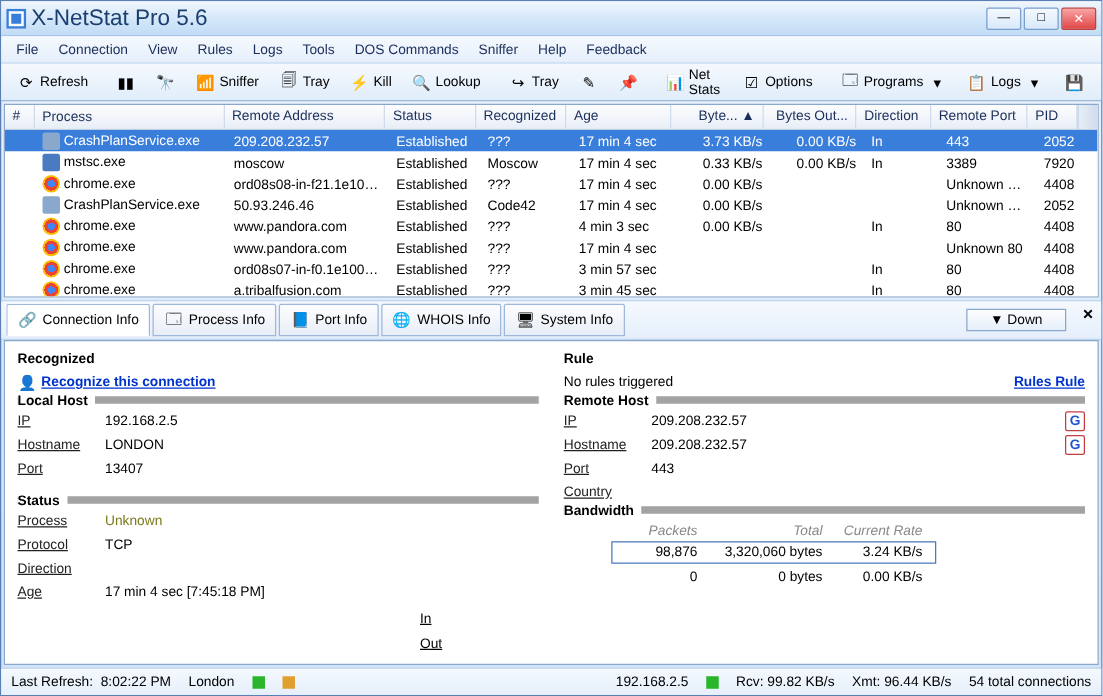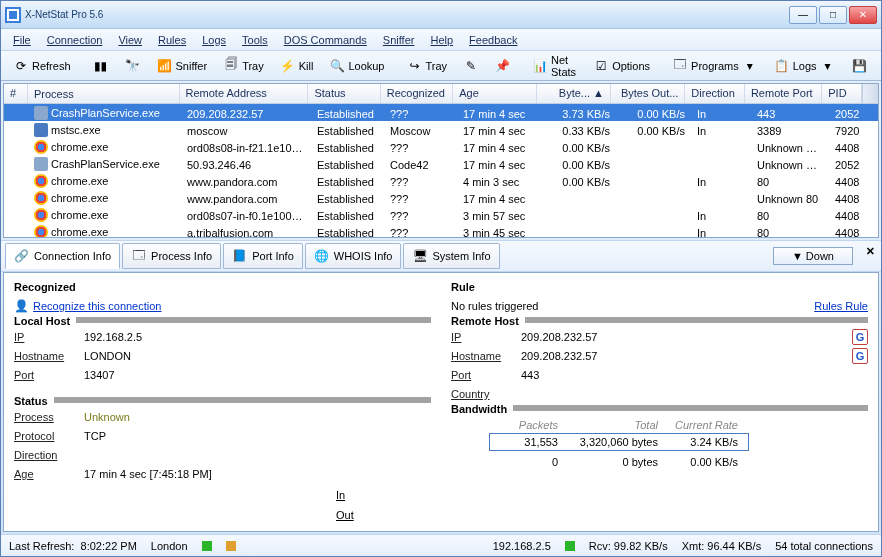--- a/index.html
+++ b/index.html
@@ -1,25 +1,25 @@
 <!DOCTYPE html>
 <html><head>
 <meta charset="utf-8">
 <style>
 * { box-sizing: border-box; margin: 0; padding: 0; }
 body { font-family: Tahoma, Arial, sans-serif; font-size: 11px; background: #d4e4f7; overflow: hidden; }
 .window { width: 882px; height: 557px; background: linear-gradient(to bottom, #e8f1fc 0%, #d0e3f7 100%); border: 1px solid #5a7fb5; display: flex; flex-direction: column; }
 .titlebar { height: 28px; background: linear-gradient(to bottom, #f0f6fd 0%, #d6e8fa 50%, #c2dcf5 100%); display: flex; align-items: center; padding: 0 4px; border-bottom: 1px solid #a8c5e8; }
 .titlebar .icon-t { width: 16px; height: 16px; margin-right: 4px; }
-.titlebar .title { flex: 1; font-size: 10px; color: #1a3e6e; }
+.titlebar .title { flex: 1; font-size: 18px; color: #1a3e6e; }
 .winbtns { display: flex; gap: 2px; }
 .winbtn { width: 28px; height: 18px; border: 1px solid #7a9fcf; border-radius: 2px; background: linear-gradient(to bottom, #f5f9fe, #d8e9fa); display: flex; align-items: center; justify-content: center; font-family: Arial; font-size: 10px; cursor: pointer; }
 .winbtn.close { background: linear-gradient(to bottom, #f8a5a5, #e04545); color: #fff; border-color: #c04040; }
 .menubar { height: 22px; background: linear-gradient(to bottom, #f5f9fe, #e5effb); display: flex; align-items: center; padding: 0 6px; gap: 4px; border-bottom: 1px solid #c0d5ef; }
-.menubar span { text-decoration: underline; color: #1a2e5a; padding: 2px 6px; cursor: pointer; }
+.menubar span { color: #1a2e5a; padding: 2px 6px; cursor: pointer; }
 .toolbar { height: 30px; background: linear-gradient(to bottom, #f5f9fe, #e0edfa); display: flex; align-items: center; padding: 0 4px; border-bottom: 1px solid #9fb8da; }
 .tbtn { display: flex; align-items: center; gap: 3px; padding: 3px 6px; margin: 0 1px; border: 1px solid transparent; border-radius: 2px; cursor: pointer; }
 .tsep { width: 1px; height: 22px; background: #b0c8e5; margin: 0 3px; }
 .ticon { width: 16px; height: 16px; display: flex; align-items: center; justify-content: center; font-size: 12px; }
 .grid-wrap { flex: 0 0 auto; height: 155px; background: #fff; border: 1px solid #8aa8cc; margin: 2px; display: flex; flex-direction: column; }
 .grid-head { display: flex; background: linear-gradient(to bottom, #fdfdfe, #e8eef7); border-bottom: 1px solid #c0cfe2; height: 20px; }
 .grid-head .cell { padding: 3px 6px; border-right: 1px solid #d0dceb; color: #1a2e5a; white-space: nowrap; overflow: hidden; }
 .grid-body { flex: 1; overflow: hidden; background: #fff; }
 .grid-row { display: flex; height: 17px; align-items: flex-end; }
 .grid-row.selected { background: #3a7edc; color: #fff; }
@@ -44,21 +44,21 @@
 .tab.active { background: #fff; border-bottom-color: #fff; }
 .down-btn { margin-left: auto; margin-right: 24px; padding: 2px 18px; border: 1px solid #8aa8cc; background: linear-gradient(to bottom, #fdfdfe, #e5effb); cursor: pointer; }
 .close-x { position: absolute; right: 6px; top: 4px; cursor: pointer; font-weight: bold; }
 .detail-panel { flex: 1; background: #fff; border: 1px solid #8aa8cc; margin: 0 2px 2px 2px; padding: 6px 10px; overflow: hidden; position: relative; }
 .detail-cols { display: flex; gap: 20px; }
 .detail-col { flex: 1; }
 .dsec-title { font-weight: bold; padding: 2px 0; }
 .dsec-line { display: flex; align-items: center; margin: 3px 0; height: 16px; }
 .dsec-line .k { width: 70px; text-decoration: underline; color: #222; }
 .dsec-line .v { flex: 1; }
-.link { color: #0033cc; text-decoration: underline; cursor: pointer; }
+.link { color: #0033cc; text-decoration: underline; cursor: pointer; font-weight: bold; }
 .olive { color: #7a7a1a; }
 .fieldset-line { border-top: 6px solid #a3a3a3; margin: 3px 0 6px 0; position: relative; }
 .fieldset-line span { position: absolute; top: -8px; left: 0; background: #fff; padding-right: 6px; font-weight: bold; }
 .gicon { width: 16px; height: 16px; border: 1px solid #c04040; display: inline-flex; align-items: center; justify-content: center; color: #2255cc; font-weight: bold; font-size: 11px; cursor: pointer; margin-left: 6px; border-radius: 2px; }
 .bw-table { border: 1px solid #4a7abf; width: 260px; }
 .bw-head, .bw-row { display: flex; justify-content: center; }
 .bw-head .bc, .bw-row .bc { padding: 2px 6px; text-align: right; }
 .bc1 { width: 70px; text-align: right; }
 .bc2 { width: 100px; text-align: right; }
 .bc3 { width: 80px; text-align: right; }
@@ -412,21 +412,21 @@
         <div style="display:flex;gap:8px;align-items:flex-start">
           <div style="width:30px"></div>
           <div>
             <div class="bw-head" style="color:#888;font-style:italic">
                 <div class="bc bc1">Packets</div>
                 <div class="bc bc2">Total</div>
                 <div class="bc bc3">Current Rate</div>
               </div>
             <div class="bw-table">
               <div class="bw-row">
-                  <div class="bc bc1">31,553</div>
+                  <div class="bc bc1">98,876</div>
                   <div class="bc bc2">3,320,060 bytes</div>
                   <div class="bc bc3">3.24 KB/s</div>
                 </div>
             </div>
             <div class="bw-row" style="margin-top:3px">
                 <div class="bc bc1">0</div>
                 <div class="bc bc2">0 bytes</div>
                 <div class="bc bc3">0.00 KB/s</div>
               </div>
           </div>

